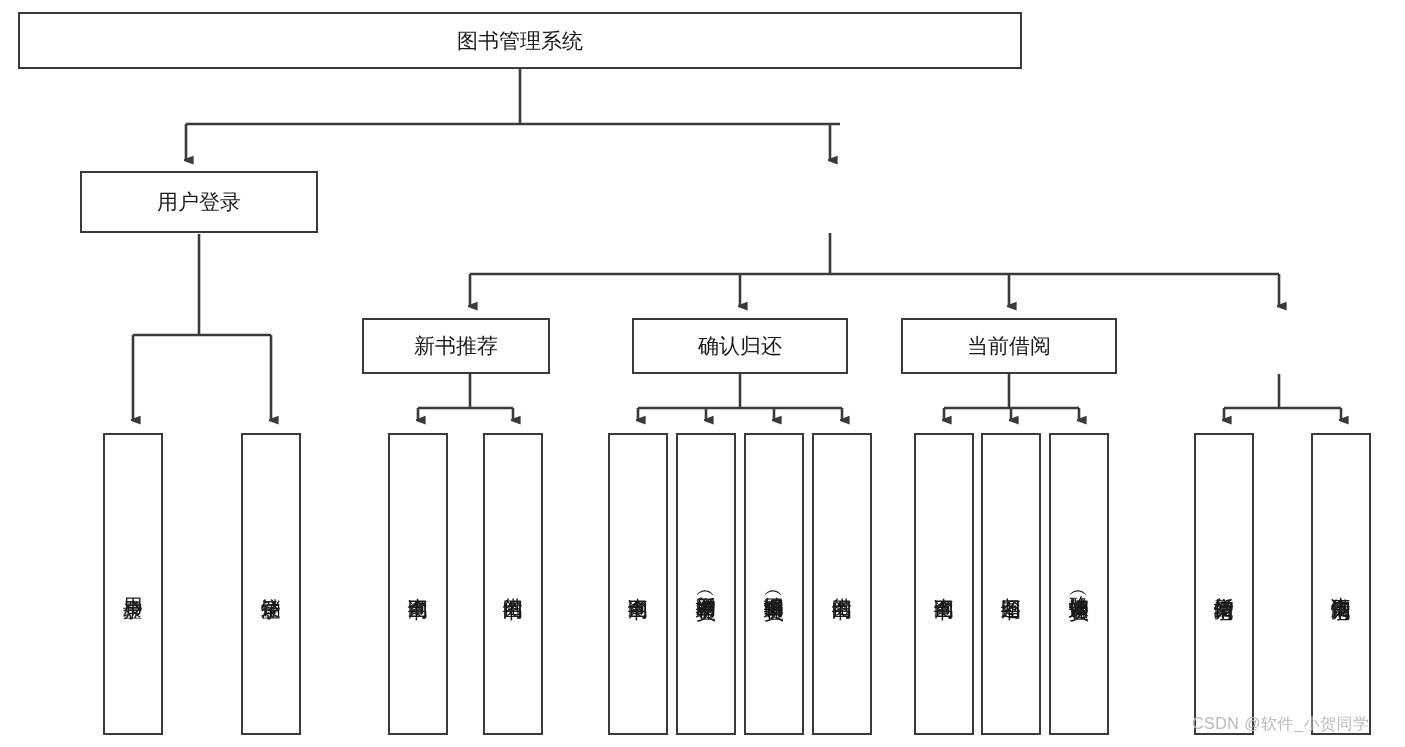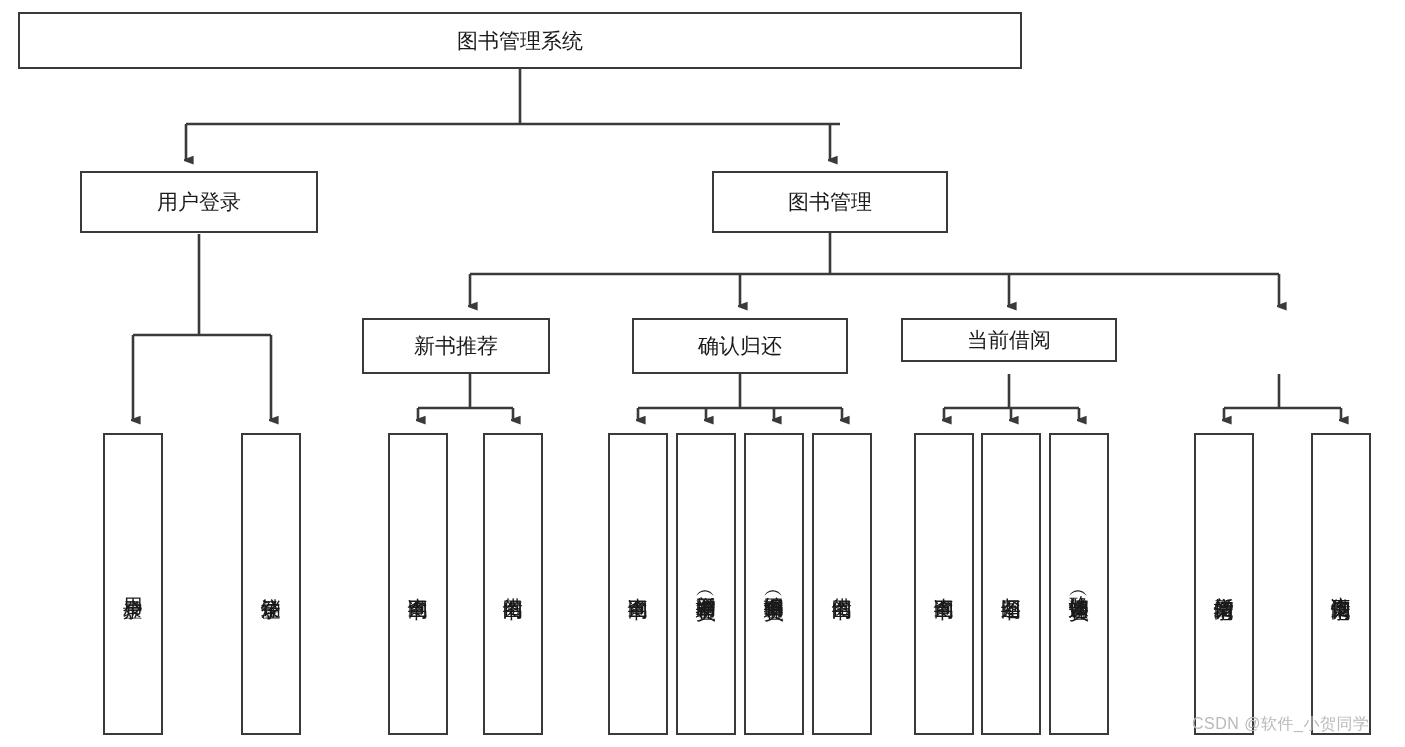--- a/index.html
+++ b/index.html
@@ -116,31 +116,28 @@
     </g>
   </svg>
 
   <div class="node root" style="left:18px; top:12px; width:1004px; height:57px;">
     <span>图书管理系统</span>
   </div>
 
   <div class="node h" style="left:80px; top:171px; width:238px; height:62px;">
     <span>用户登录</span>
   </div>
-  <div class="node h" style="left:712px; top:171px; width:236px; height:62px;">
-    <span>图书管理</span>
-  </div>
 
   <div class="node h" style="left:362px; top:318px; width:188px; height:56px;">
     <span>新书推荐</span>
   </div>
   <div class="node h" style="left:632px; top:318px; width:216px; height:56px;">
     <span>确认归还</span>
   </div>
-  <div class="node h" style="left:901px; top:318px; width:216px; height:44px;">
+  <div class="node h" style="left:901px; top:318px; width:216px; height:56px;">
     <span>当前借阅</span>
   </div>
 
   <div class="node leaf" style="left:103px; top:433px; width:60px; height:302px;">
     <span class="leaf-text">用户登录</span>
   </div>
   <div class="node leaf" style="left:241px; top:433px; width:60px; height:302px;">
     <span class="leaf-text">注销登录</span>
   </div>
 

